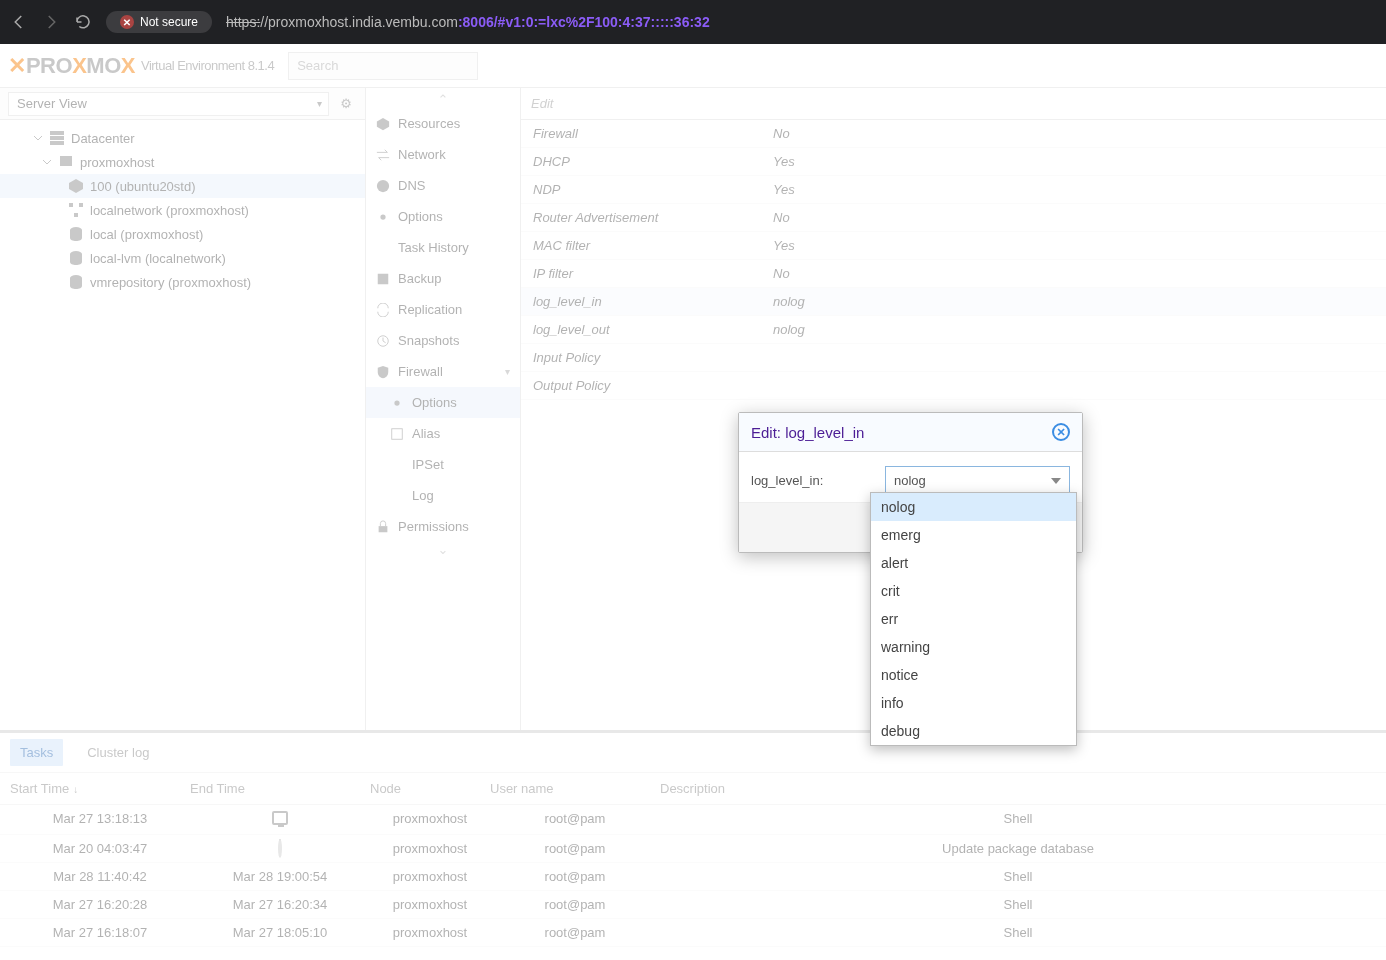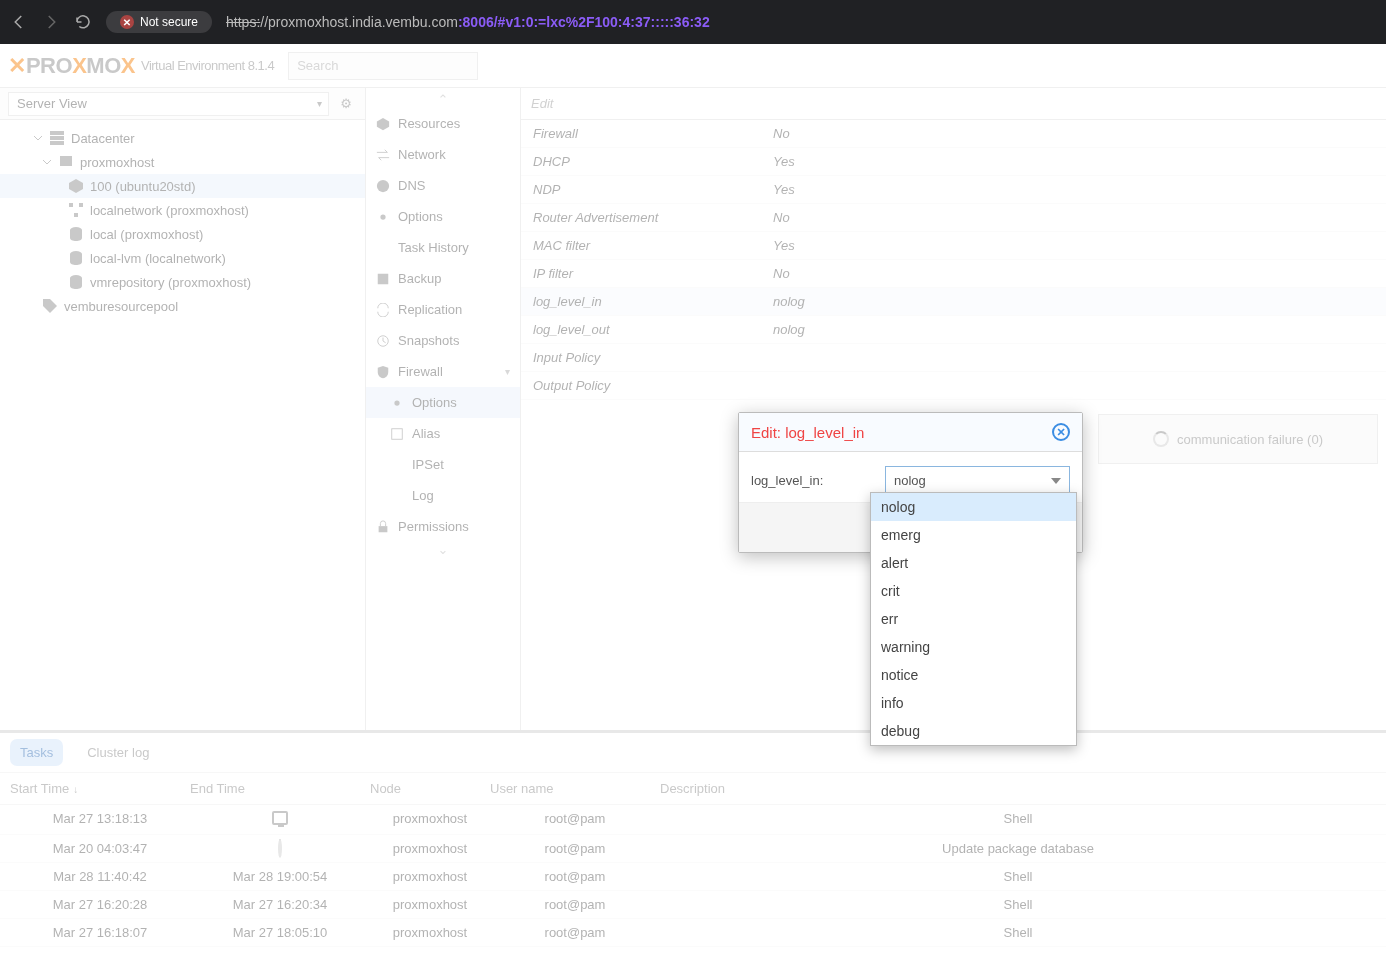--- a/index.html
+++ b/index.html
@@ -45,28 +45,28 @@
 .content { flex: 1; display: flex; flex-direction: column; font-style: italic; }
 .tbar { height: 32px; border-bottom: 1px solid #ddd; display: flex; align-items: center; padding: 0 10px; color:#999; }
 .grid { flex:1; }
 .grow { display: flex; padding: 6px 12px; border-bottom: 1px solid #f5f5f5; }
 .grow.hl { background:#f5f8fc;}
 .grow .k { width: 240px; color:#555;}
 .grow .v { color:#555;}
 .bottom-log { height: 230px; border-top: 3px solid #ccc; display:flex; flex-direction:column;}
 .tabs { display:flex; padding:6px 10px; gap:14px; border-bottom:1px solid #eee;}
 .tab { padding:6px 10px; color:#888;}
-.tab.active { background:#cfe2f9; border-radius:7px; color:#3571b7;}
+.tab.active { background:#cfe2f9; border-radius:1px; color:#3571b7;}
 .thead { display:flex; padding:8px 10px; border-bottom:1px solid #eee; color:#888;}
 .thead div, .trow div { }
 .c-start { width:180px;} .c-end{width:180px;} .c-node{width:120px;} .c-user{width:170px;} .c-desc{flex:1;}
 .trow { display:flex; padding:6px 10px; border-bottom:1px solid #f5f5f5; color:#555;text-align:center;}
 .modal { position: absolute; left: 738px; top: 412px; width: 345px; background: #fff; border: 1px solid #bbb; border-radius: 2px; box-shadow: 0 4px 18px rgba(0,0,0,0.25); z-index: 200; }
 .modal-head { display:flex; justify-content:space-between; align-items:center; padding:10px 12px; border-bottom:1px solid #ddd; background:#f8fbff;}
-.modal-head .title { color:#ef4444; font-size:15px;}
+.modal-head .title { color:#4c1d95; font-size:15px;}
 .close-ic { width:18px; height:18px; border:2px solid #3b8de3; border-radius:50%; display:flex; align-items:center; justify-content:center; color:#3b8de3; font-size:11px; cursor:pointer; font-weight:bold;}
 .modal-body { padding: 14px 12px 8px; display:flex; align-items:center; gap:16px;}
 .modal-body .lbl { width:118px;}
 .combo { flex:1; height:28px; border:1px solid #8ab6df; display:flex; align-items:center; padding:0 8px; position:relative; background:#fff;}
 .combo:after { content:""; position:absolute; right:8px; top:11px; border-left:5px solid transparent; border-right:5px solid transparent; border-top:6px solid #888;}
 .modal-foot { border-top:1px solid #eee; padding:10px 12px; display:flex; justify-content:flex-end; gap:8px; background:#f5f5f5;}
 .btn { padding:6px 14px; border-radius:3px; font-size:13px;}
 .btn.primary { background:#4a90d9; color:#fff; border:1px solid #3571b7;}
 .btn.secondary { background:#fff; border:1px solid #ccc; color:#555;}
 .dropdown { position:absolute; left:870px; top:492px; width:207px; background:#fff; border:1px solid #bbb; box-shadow:0 4px 12px rgba(0,0,0,0.25); z-index:300;}
@@ -172,26 +172,20 @@
             </svg>
           <span>local-lvm (localnetwork)</span>
         </div>
         <div class="tree-item l3">
           <svg class="ticon" viewBox="0 0 16 16">
               <ellipse cx="8" cy="4" rx="6" ry="3"></ellipse>
               <path d="M2 4v8c0 1.7 2.7 3 6 3s6-1.3 6-3V4"></path>
             </svg>
           <span>vmrepository (proxmoxhost)</span>
         </div>
-        <div class="tree-item l2">
-          <svg class="ticon" viewBox="0 0 16 16">
-              <path d="M1 1h7l7 7-7 7-7-7z"></path>
-            </svg>
-          <span>vemburesourcepool</span>
-        </div>
       </div>
     </div>
 
     <div class="right-col">
       <div class="mid">
         <div class="submenu">
           <div class="sm-scroll">⌃</div>
           <div class="sm-item">
               <svg class="sm-ic" viewBox="0 0 16 16">
                 <path d="M8 1l7 4v6l-7 4-7-4V5z"></path>
@@ -377,24 +371,20 @@
         <div class="trow">
           <div class="c-start">Mar 27 16:18:07</div>
           <div class="c-end">Mar 27 18:05:10</div>
           <div class="c-node">proxmoxhost</div>
           <div class="c-user">root@pam</div>
           <div class="c-desc">Shell</div>
         </div>
       </div>
   </div>
 
-  <div class="commfail">
-    <div class="spinner"></div>
-    <span>communication failure (0)</span>
-  </div>
 </div>
 
 <div class="dim-overlay"></div>
 
 <div class="modal">
   <div class="modal-head">
     <span class="title">Edit: log_level_in</span>
     <span class="close-ic">✕</span>
   </div>
   <div class="modal-body">

